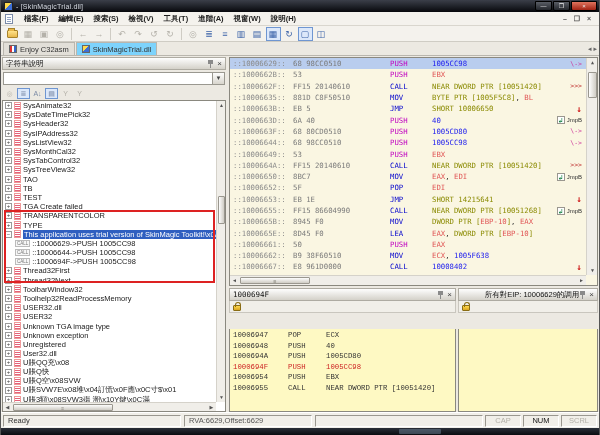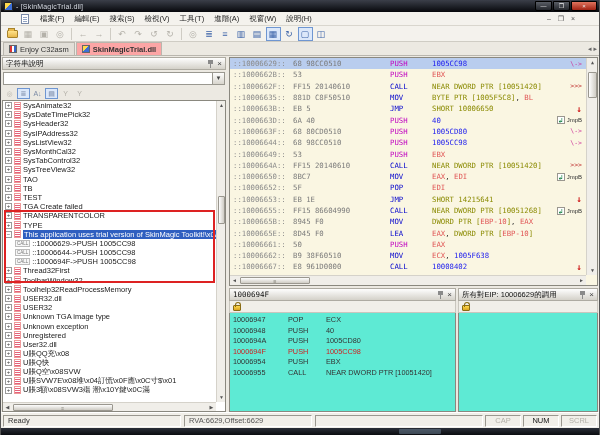--- a/index.html
+++ b/index.html
@@ -9,40 +9,40 @@
 
   
   .titlebar { height:12px; background:linear-gradient(#3b3f49,#07080c); display:flex; align-items:center; padding:0 2px; color:#d6dae2; }
   .app-icon { width:9px; height:9px; margin:0 3px 0 1px; background:linear-gradient(135deg,#ffd94d 0 45%,#3d6fd6 45% 100%); border:1px solid #222; }
   .titlebar .title { font-size:7px; letter-spacing:.2px; }
   .win-btns { margin-left:auto; display:flex; }
   .win-btn { width:17px; height:10px; margin-left:1px; border:1px solid #000; border-radius:0 0 2px 2px; background:linear-gradient(#5a5e66,#23262c); display:flex; align-items:center; justify-content:center; color:#eee; font-size:6px; line-height:6px; }
   .win-btn.close { background:linear-gradient(#e0745e,#a12314); width:26px; }
 
   
-  .menubar { height:14px; background:#f4f2ed; border-bottom:1px solid #d9d6ce; display:flex; align-items:center; padding:0 20px; }
+  .menubar { height:14px; background:#f4f2ed; border-bottom:1px solid #d9d6ce; display:flex; align-items:center; padding:0 4px;font-weight:bold; }
   .doc-icon { width:8px; height:10px; background:#fff; border:1px solid #7a8aa8; margin-right:6px; position:relative; }
   .doc-icon::before { content:""; position:absolute; left:1px; top:2px; width:4px; height:1px; background:#93a5c4; box-shadow:0 2px 0 #93a5c4, 0 4px 0 #93a5c4; }
   .menu-item { padding:1px 5px; color:#1d1d1d; }
   .mdi-ctrls { margin-left:auto; display:flex; align-items:center; color:#555; }
   .mdi-ctrls span { width:12px; text-align:center; font-size:7px; }
 
   
   .toolbar { height:16px; background:#f4f2ed; border-bottom:1px solid #cfccc4; display:flex; align-items:center; padding:0 3px; }
   .tb-icon { width:15px; height:14px; display:flex; align-items:center; justify-content:center; font-size:9px; color:#3a62a8; margin:0 0.5px; border:1px solid transparent; }
   .tb-icon.dis { color:#b4b1a9; }
   .tb-icon.sel { border:1px solid #6f96d1; background:#dcE8fa; }
   .tb-sep { width:1px; height:12px; background:#cfccc4; margin:0 3px; }
   .folder-glyph { width:11px; height:8px; background:linear-gradient(#ffe28a,#e8b84b); border:1px solid #a8832a; border-radius:1px; position:relative; }
   .folder-glyph::before { content:""; position:absolute; top:-3px; left:0; width:5px; height:2px; background:#e8b84b; border:1px solid #a8832a; border-bottom:none; }
 
   
   .tabbar { height:14px; background:#ece9e2; border-bottom:1px solid #b9b6ae; display:flex; align-items:flex-end; padding:0 2px; }
   .tab { display:flex; align-items:center; height:13px; padding:0 5px; border:1px solid #b9b6ae; border-bottom:none; margin-right:1px; background:#e2dfd8; color:#333; }
-  .tab.active { background:#fca5a5; font-weight:bold; }
+  .tab.active { background:#7dd3fc; font-weight:normal; }
   .tab-ic { width:8px; height:8px; margin-right:3px; border:1px solid #666; }
   .tab-ic.c32 { background:linear-gradient(90deg,#d33 0 33%,#fff 33% 66%,#36c 66% 100%); }
   .tab-ic.dll { background:linear-gradient(135deg,#ffd94d 0 45%,#3d6fd6 45% 100%); }
   .tab-nav { margin-left:auto; color:#666; font-size:7px; padding-bottom:2px; }
 
   
   .main { display:flex; height:356px; background:#ece9e2; }
 
   
   .left-panel { width:226px; display:flex; flex-direction:column; padding:1px 1px 0 1px; }
@@ -93,25 +93,25 @@
   .mk-xref { color:#bb2222; font-size:6.5px; }
   .mk-arrow { color:#cc1111; font-size:9px; font-weight:bold; }
   .mk-jmpb { display:flex; align-items:center; font-family:"Liberation Sans",sans-serif; font-size:6px; color:#333; }
   .mk-jmpb .jb-ic { width:8px; height:8px; border:1px solid #9a978f; background:#fff; color:#0a7a3a; font-size:7px; line-height:7px; text-align:center; margin-right:2px; }
   .disasm .vscroll { position:absolute; top:0; right:0; bottom:10px; width:11px; background:#f0eee9; border-left:1px solid #d5d2ca; }
   .disasm .hscroll { position:absolute; left:0; right:11px; bottom:0; height:10px; background:#f0eee9; border-top:1px solid #d5d2ca; }
 
   .bottom-panels { display:flex; flex:1; margin-top:2px; }
   .bp { display:flex; flex-direction:column; }
   .bp-left { width:227px; margin-right:2px; }
-  .bp-right { flex:1; }
+  .bp-right { flex:1;text-align:right; }
   .lockbar { height:12px; background:#f1efe9; border:1px solid #c9c6be; border-top:none; display:flex; align-items:center; padding:0 3px; }
   .lock-ic { width:8px; height:6px; background:linear-gradient(#ffd94d,#d9a520); border:1px solid #8a6d14; border-radius:1px; position:relative; margin-top:3px; }
   .lock-ic::before { content:""; position:absolute; top:-4px; left:1px; width:4px; height:4px; border:1px solid #8a6d14; border-bottom:none; border-radius:3px 3px 0 0; }
-  .bp-content { flex:1; background:#5eead4; border:1px solid #8a887f; border-top:none; font-family:Liberation Sans, sans-serif; font-size:7.3px; padding:2px 0 0 3px; overflow:hidden; }
+  .bp-content { flex:1; background:#fef9c3; border:1px solid #8a887f; border-top:none; font-family:Liberation Mono, monospace; font-size:7.3px; padding:2px 0 0 3px; overflow:hidden;margin-top:16px; }
   .brow { height:10.5px; display:flex; white-space:nowrap; color:#333; }
   .brow.red { color:#cc2222; }
   .b-addr { width:55px; flex:none; } .b-mn { width:38px; flex:none; }
 
   
   .statusbar { height:16px; background:#f1efe9; border-top:1px solid #fff; display:flex; align-items:center; padding:2px 2px; }
   .sb-box { height:12px; border:1px solid; border-color:#9a978f #fff #fff #9a978f; background:#f1efe9; display:flex; align-items:center; padding:0 4px; color:#333; }
   .sb-ready { width:178px; }
   .sb-rva { width:128px; margin-left:3px; color:#555; }
   .sb-spacer { flex:1; margin-left:3px; }
@@ -302,20 +302,25 @@
               <span class="tlabel">::10006644-&gt;PUSH  1005CC98</span>
             </div>
             <div class="trow child">
               <span class="call-badge">CALL</span>
               <span class="tlabel">::1000694F-&gt;PUSH  1005CC98</span>
             </div>
             <div class="trow">
               <span class="exp">+</span>
               <span class="str-ic"></span>
               <span class="tlabel">Thread32First</span>
+            </div>
+            <div class="trow">
+              <span class="exp">+</span>
+              <span class="str-ic"></span>
+              <span class="tlabel">Thread32Next</span>
             </div>
             <div class="trow">
               <span class="exp">+</span>
               <span class="str-ic"></span>
               <span class="tlabel">ToolbarWindow32</span>
             </div>
             <div class="trow">
               <span class="exp">+</span>
               <span class="str-ic"></span>
               <span class="tlabel">Toolhelp32ReadProcessMemory</span>

